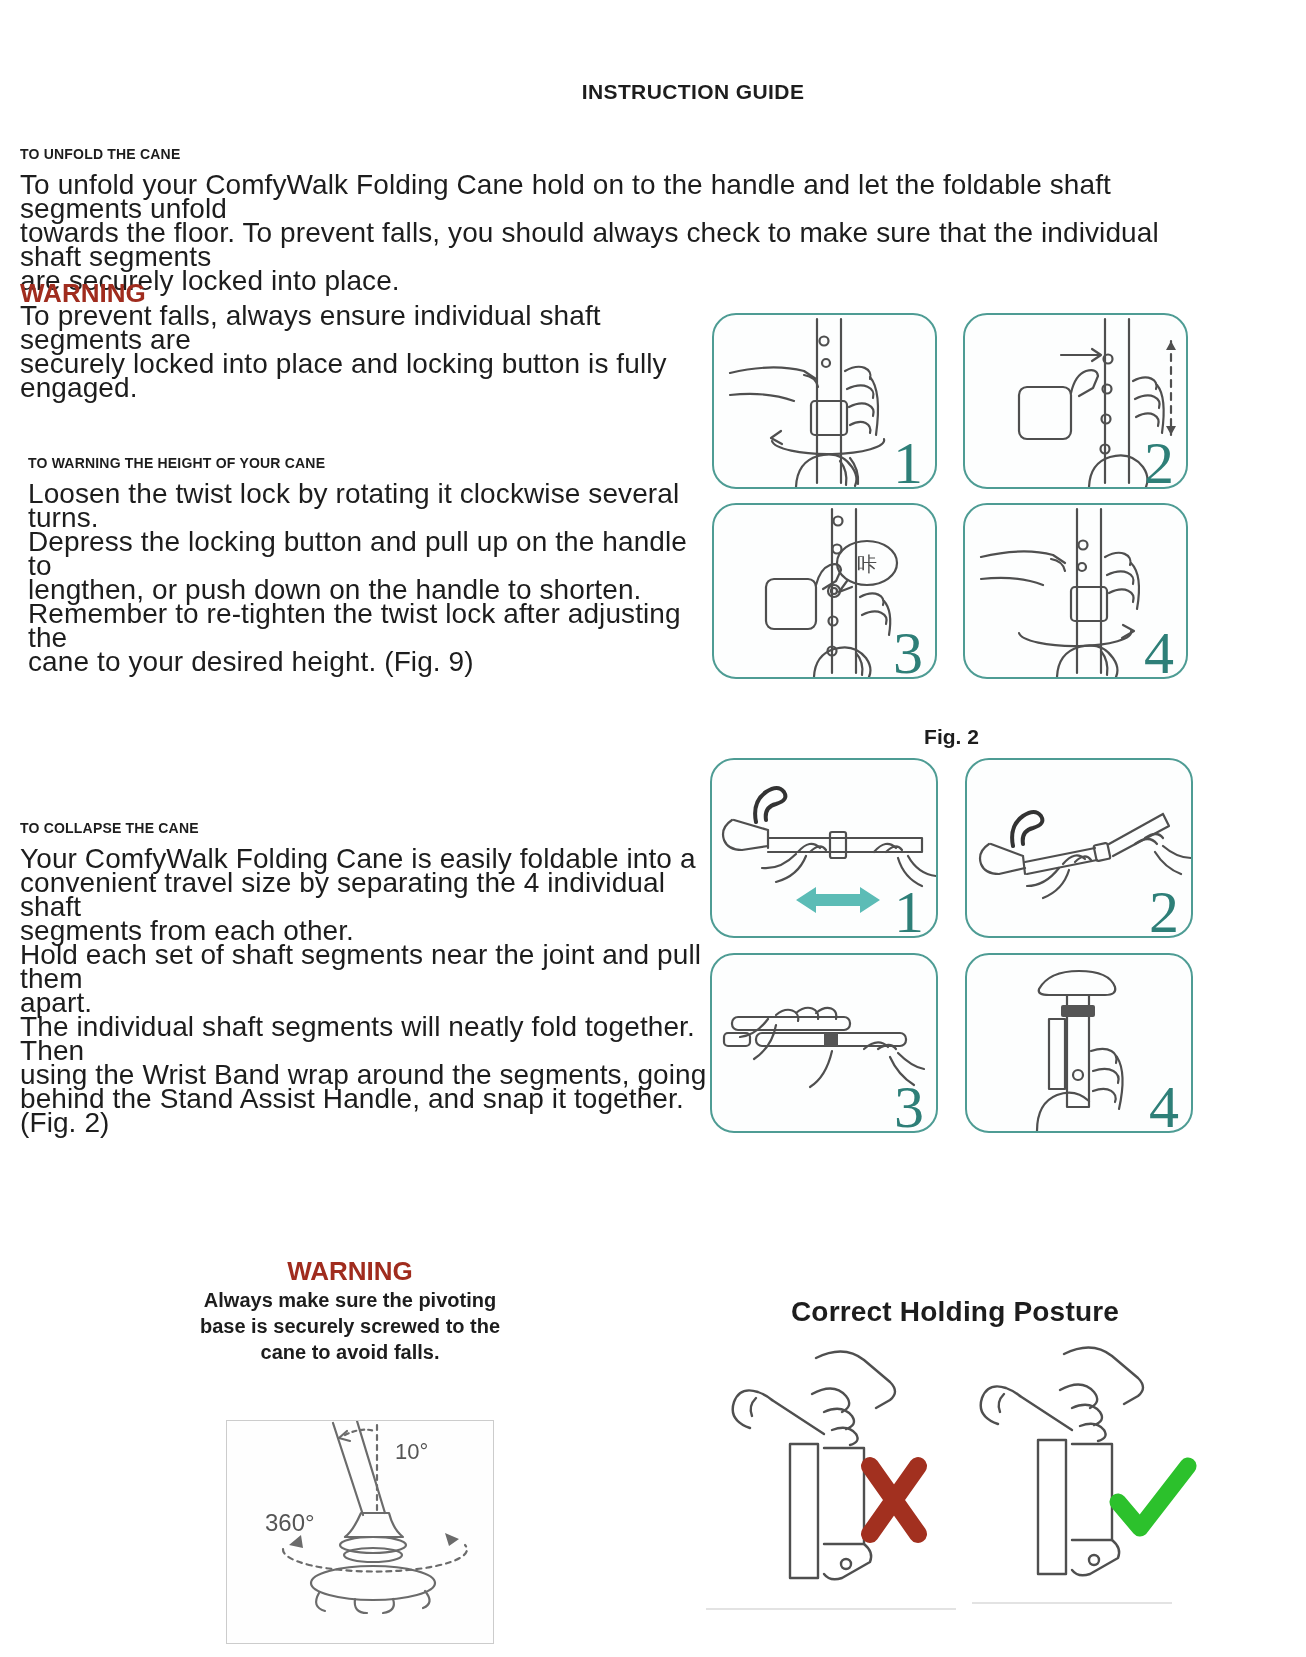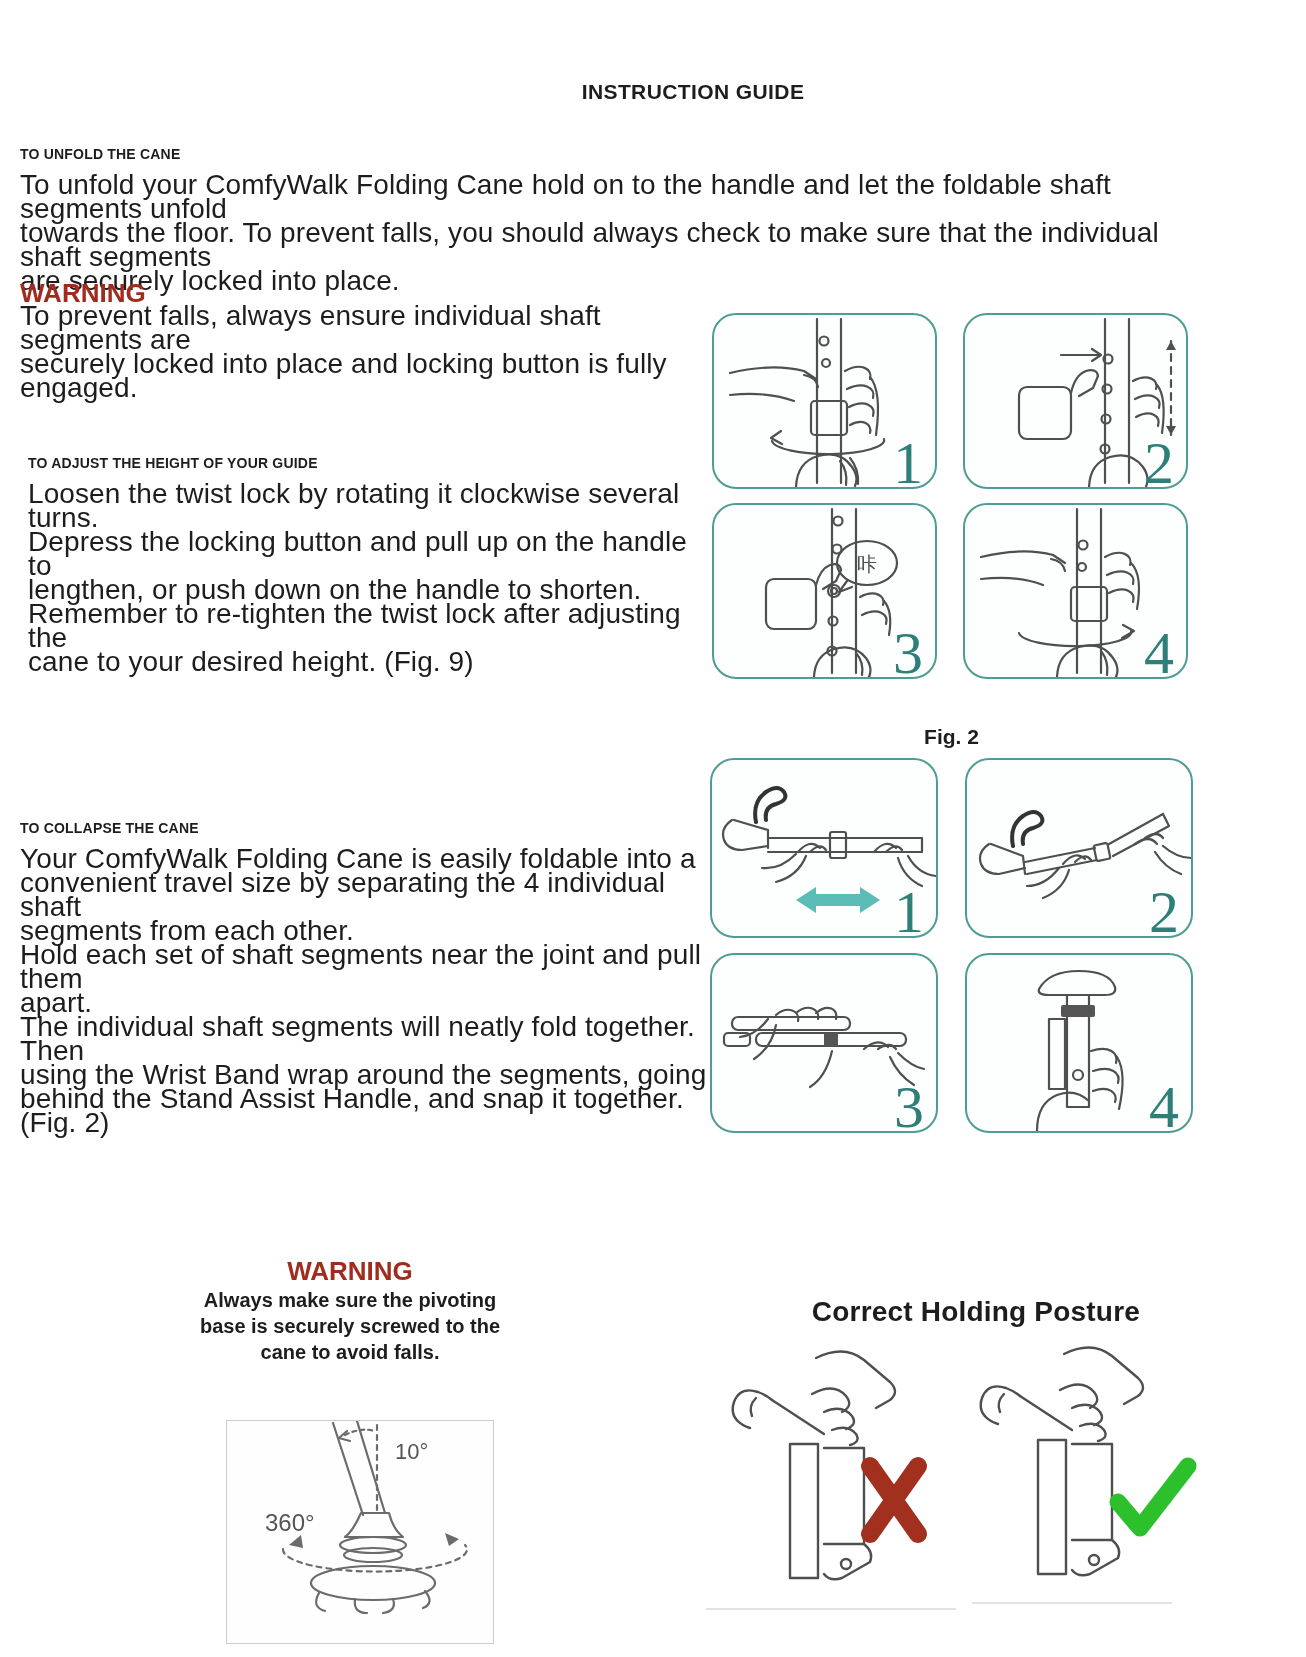--- a/index.html
+++ b/index.html
@@ -111,21 +111,21 @@
       <path d="M54,128 a56,14 0 1 0 112,-2"></path>
       <path d="M158,120 l11,6 -12,7"></path>
       <path d="M140,52 c16,-9 28,-2 25,8 M142,70 c17,-8 29,-1 26,9 M144,88 c16,-8 27,-1 24,9"></path>
       <path d="M166,58 q12,12 6,46"></path>
       <path d="M92,172 q1,-24 22,-30 q22,-6 34,11 q7,10 3,19"></path>
       <path d="M136,146 q8,10 6,24"></path>
     </svg>
     <div class="num">4</div>
   </div>
 
-  <div class="abs h1" style="left:28px;top:455px;">TO ADJUST THE HEIGHT OF YOUR GUIDE</div>
+  <div class="abs h1" style="left:28px;top:455px;">TO WARNING THE HEIGHT OF YOUR CANE</div>
   <div class="abs body-text" style="left:28px;top:482px;width:660px;">Loosen the twist lock by rotating it clockwise several turns.
 Depress the locking button and pull up on the handle to
 lengthen, or push down on the handle to shorten.
 Remember to re-tighten the twist lock after adjusting the
 cane to your desired height. (Fig. 9)</div>
 
   <div class="abs fig-label" style="left:710px;top:725px;width:483px;">Fig. 2</div>
 
   <div class="abs panel" style="left:710px;top:758px;width:228px;height:180px;">
     <svg width="224" height="176" viewBox="0 0 224 176" fill="none" stroke="#4f4f4f" stroke-width="2.2" stroke-linecap="round" stroke-linejoin="round">
@@ -216,21 +216,21 @@
       <ellipse cx="146" cy="134" rx="29" ry="7"></ellipse>
       <ellipse cx="146" cy="162" rx="62" ry="17"></ellipse>
       <path d="M92,172 q-8,14 6,18 M198,170 q10,12 -2,17 M128,178 q-2,14 12,14 M166,178 q4,12 -10,14"></path>
       <path d="M56,128 a92,22 0 1 0 182,-4" stroke-dasharray="5 5"></path>
       <path d="M62,124 l12,-10 2,13 Z M232,118 l-14,-6 4,13 Z" fill="#6b6b6b" stroke="none"></path>
       <text x="38" y="110" class="deg" font-size="24" stroke="none">360°</text>
       <text x="168" y="38" class="deg" font-size="22" stroke="none">10°</text>
     </svg>
   </div>
 
-  <div class="abs posture-h" style="left:770px;top:1296px;width:370px;text-align:right;">Correct Holding Posture</div>
+  <div class="abs posture-h" style="left:770px;top:1296px;width:370px;">Correct Holding Posture</div>
 
   <div class="abs" style="left:720px;top:1348px;width:240px;height:262px;">
     <svg width="240" height="262" viewBox="0 0 240 262" fill="none" stroke="#4f4f4f" stroke-width="2.4" stroke-linecap="round" stroke-linejoin="round">
       <path d="M30,80 q-22,-8 -16,-26 q6,-16 24,-10 q8,3 14,8"></path>
       <path d="M36,50 q-8,8 -4,18"></path>
       <path d="M52,52 l52,34"></path>
       <path d="M96,10 q28,-14 48,2 l26,22 q10,10 0,18 l-14,8"></path>
       <path d="M92,46 q22,-12 34,2 q8,10 -4,16 M104,64 q18,-8 28,4 q6,9 -6,13 M112,82 q16,-6 24,4 q5,8 -6,11"></path>
       <path d="M70,96 h28 v134 h-28 Z"></path>
       <path d="M104,100 h40 v96 h-40"></path>

